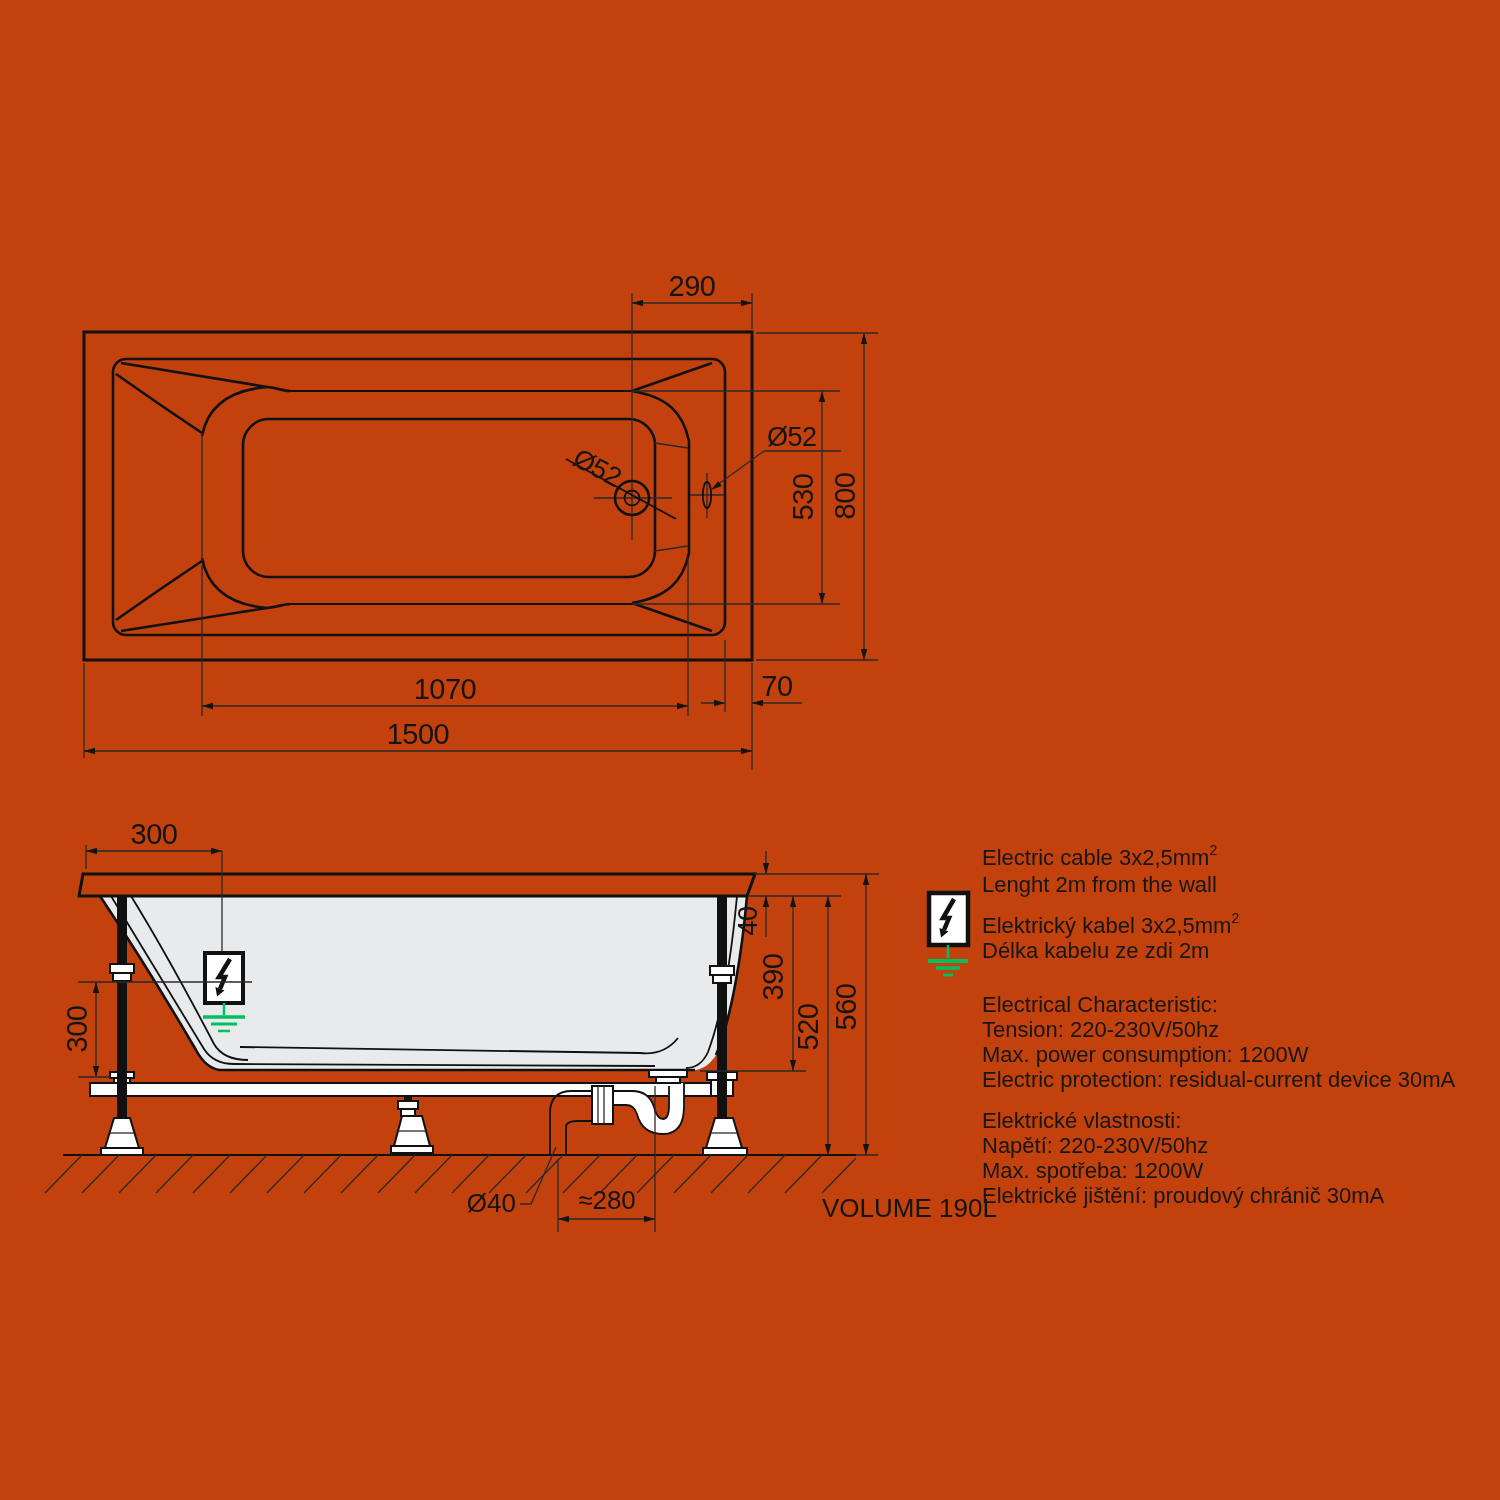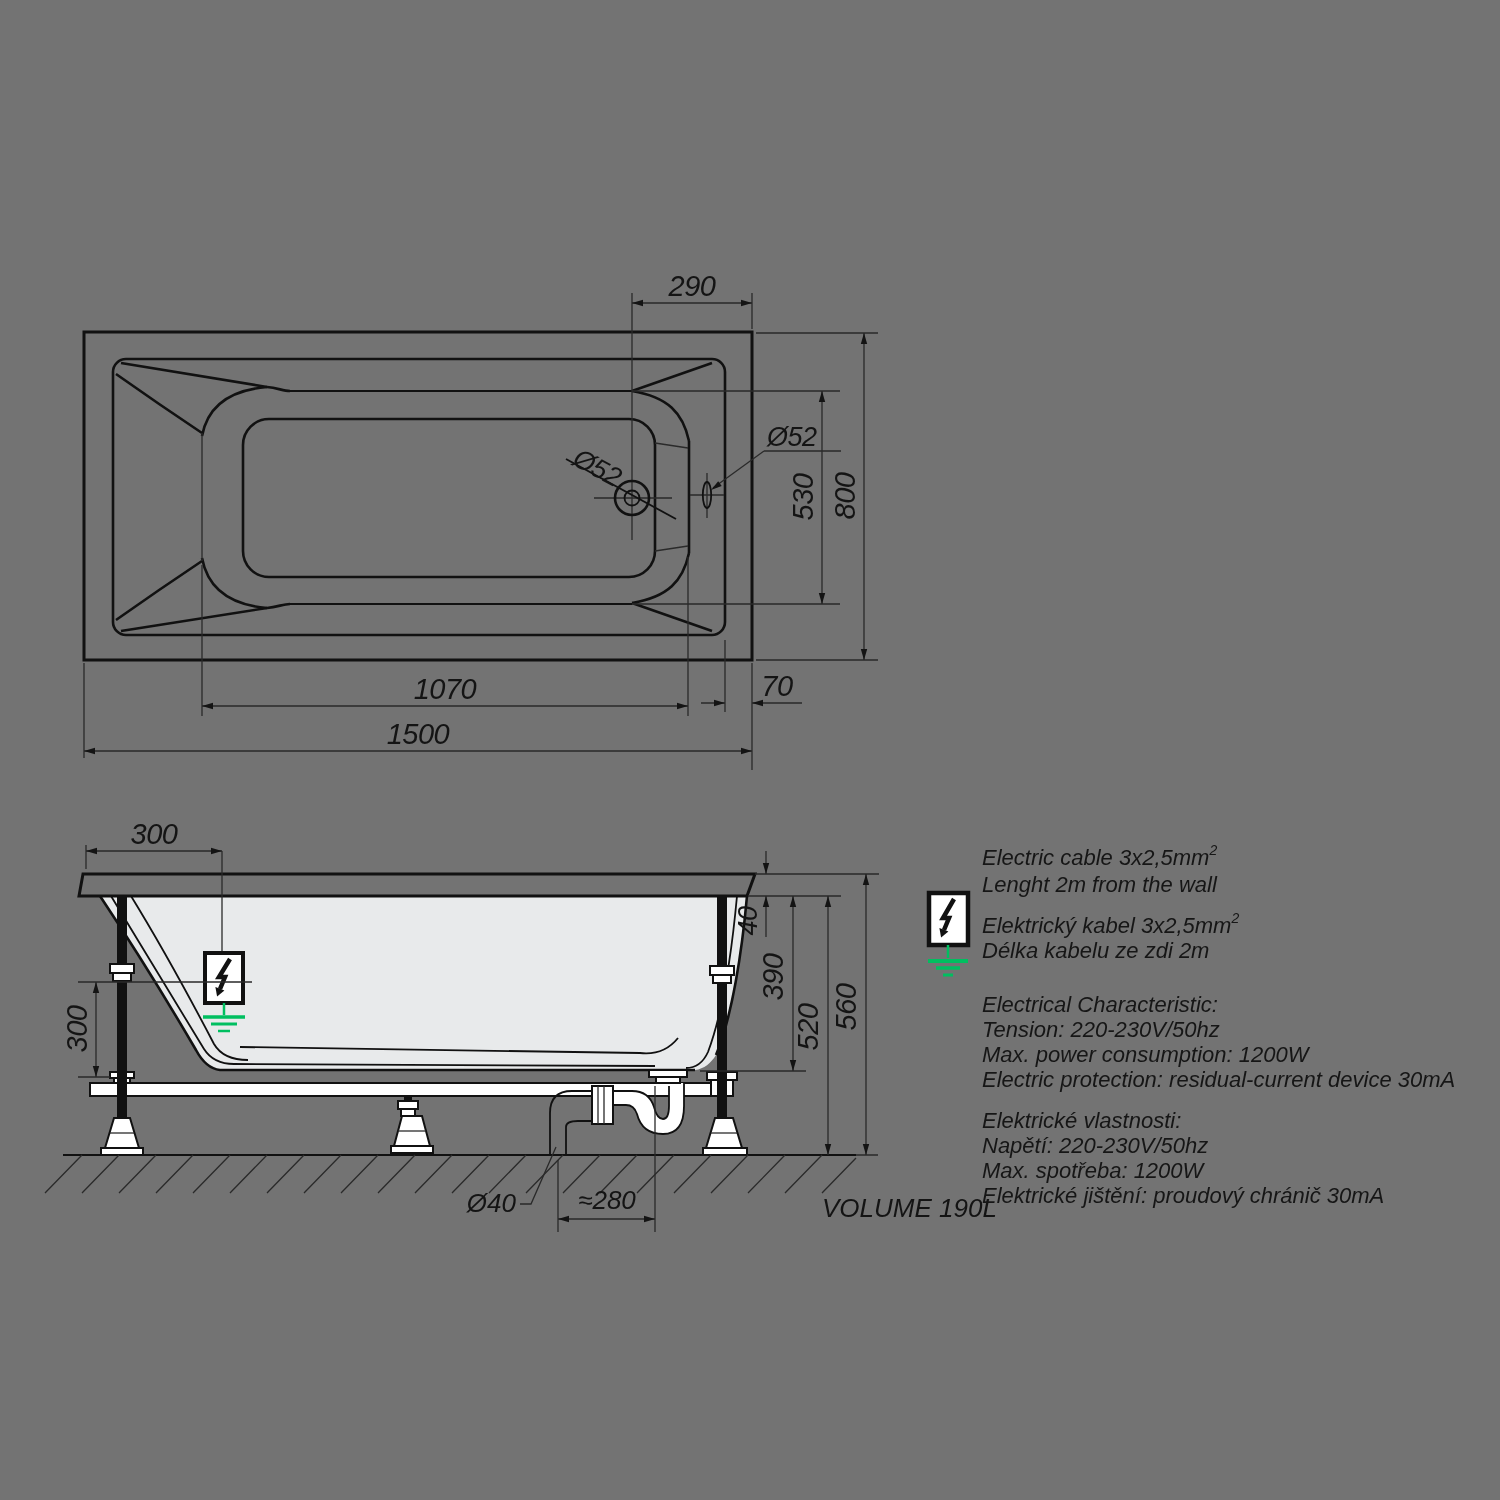--- a/index.html
+++ b/index.html
@@ -1,17 +1,17 @@
 <!DOCTYPE html>
 <html><head>
 <meta charset="utf-8">
 <style>
   html,body{margin:0;padding:0;background:#ffffff;}
-  #stage{position:relative;width:1500px;height:1500px;background:#737373;overflow:hidden;
-         font-family:"Liberation Sans", sans-serif;font-style:italic;}
+  #stage{position:relative;width:1500px;height:1500px;background:#c2410c;overflow:hidden;
+         font-family:"Liberation Sans", sans-serif;}
   svg{display:block}
   .dimtxt{font-family:"Liberation Sans", sans-serif;font-size:29px;fill:#141414;letter-spacing:-0.5px;}
   .dimtxt-s{font-family:"Liberation Sans", sans-serif;font-size:26px;fill:#141414;}
   .notetxt{font-family:"Liberation Sans", sans-serif;font-size:22px;fill:#161616;}
   .thin{stroke:#2a2a2a;stroke-width:1.3;fill:none;}
   .med{stroke:#111;stroke-width:1.8;fill:none;}
   .thick{stroke:#111;stroke-width:2.6;fill:none;}
   .xthick{stroke:#111;stroke-width:3;fill:none;}
   .arr{fill:#141414;stroke:none;}
   .wfill{fill:#ffffff;stroke:#111;stroke-width:2;}

